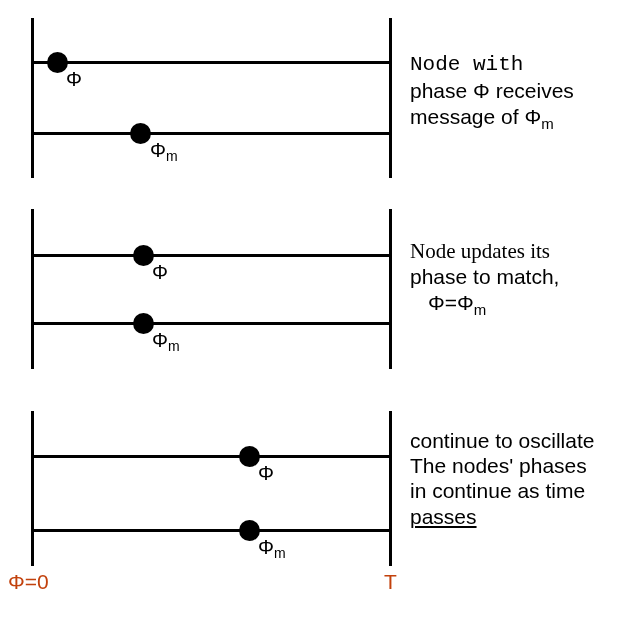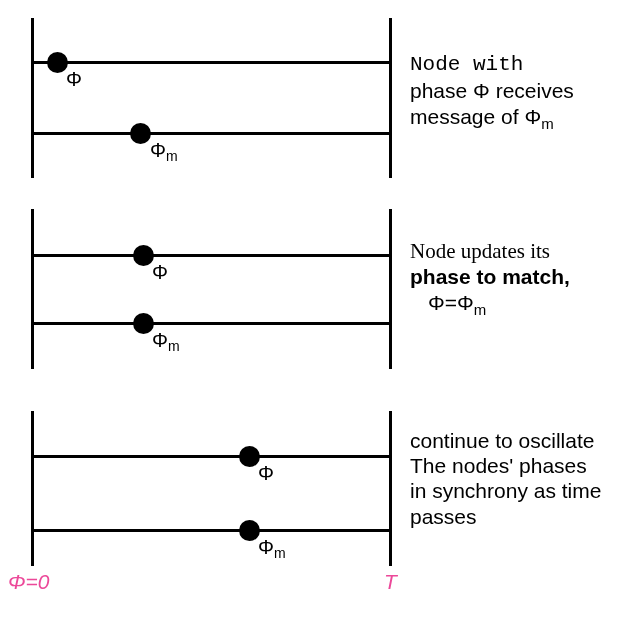--- a/index.html
+++ b/index.html
@@ -68,22 +68,21 @@
   }
   .caption .sub {
     font-size: 15px;
     vertical-align: -0.3em;
   }
   .axis-label {
     position: absolute;
     font-size: 21px;
     line-height: 22px;
     white-space: nowrap;
-    color: #ec4899;
-    font-style: italic;
+    color: #c2410c;
   }
 </style>
 </head>
 <body>
 
 <div id="figure">
 
   <div class="panel">
     <div class="vline" style="left:31px; top:18px; height:160px;"></div>
     <div class="vline" style="left:389px; top:18px; height:160px;"></div>
@@ -125,21 +124,21 @@
     </div>
 
     <div class="dot" style="left:133px; top:313px;"></div>
     <div class="dot-label" style="left:152px; top:330px;">
       <span>Φ</span><span class="sub">m</span>
     </div>
 
     <div class="caption" style="left:410px; top:238px;font-family:Liberation Serif, serif;">
       <span>Node updates its</span>
     </div>
-    <div class="caption" style="left:410px; top:264px;font-weight:bold;">
+    <div class="caption" style="left:410px; top:264px;">
       <span>phase to match,</span>
     </div>
     <div class="caption" style="left:428px; top:290px;">
       <span>Φ=Φ</span><span class="sub">m</span>
     </div>
   </div>
 
   <div class="panel">
     <div class="vline" style="left:31px; top:411px; height:155px;"></div>
     <div class="vline" style="left:389px; top:411px; height:155px;"></div>
@@ -157,23 +156,23 @@
       <span>Φ</span><span class="sub">m</span>
     </div>
 
     <div class="caption" style="left:410px; top:426px;margin-top:27px;">
       <span>The nodes' phases</span>
     </div>
     <div class="caption" style="left:410px; top:428px;">
       <span>continue to oscillate</span>
     </div>
     <div class="caption" style="left:410px; top:478px;">
-      <span>in synchrony as time</span>
+      <span>in continue as time</span>
     </div>
-    <div class="caption" style="left:410px; top:504px;">
+    <div class="caption" style="left:410px; top:504px;text-decoration:underline;">
       <span>passes</span>
     </div>
   </div>
 
   <div class="axis-label" style="left:8px; top:571px;">Φ=0</div>
   <div class="axis-label" style="left:384px; top:571px;">T</div>
 
 </div>
 
 </body></html>

